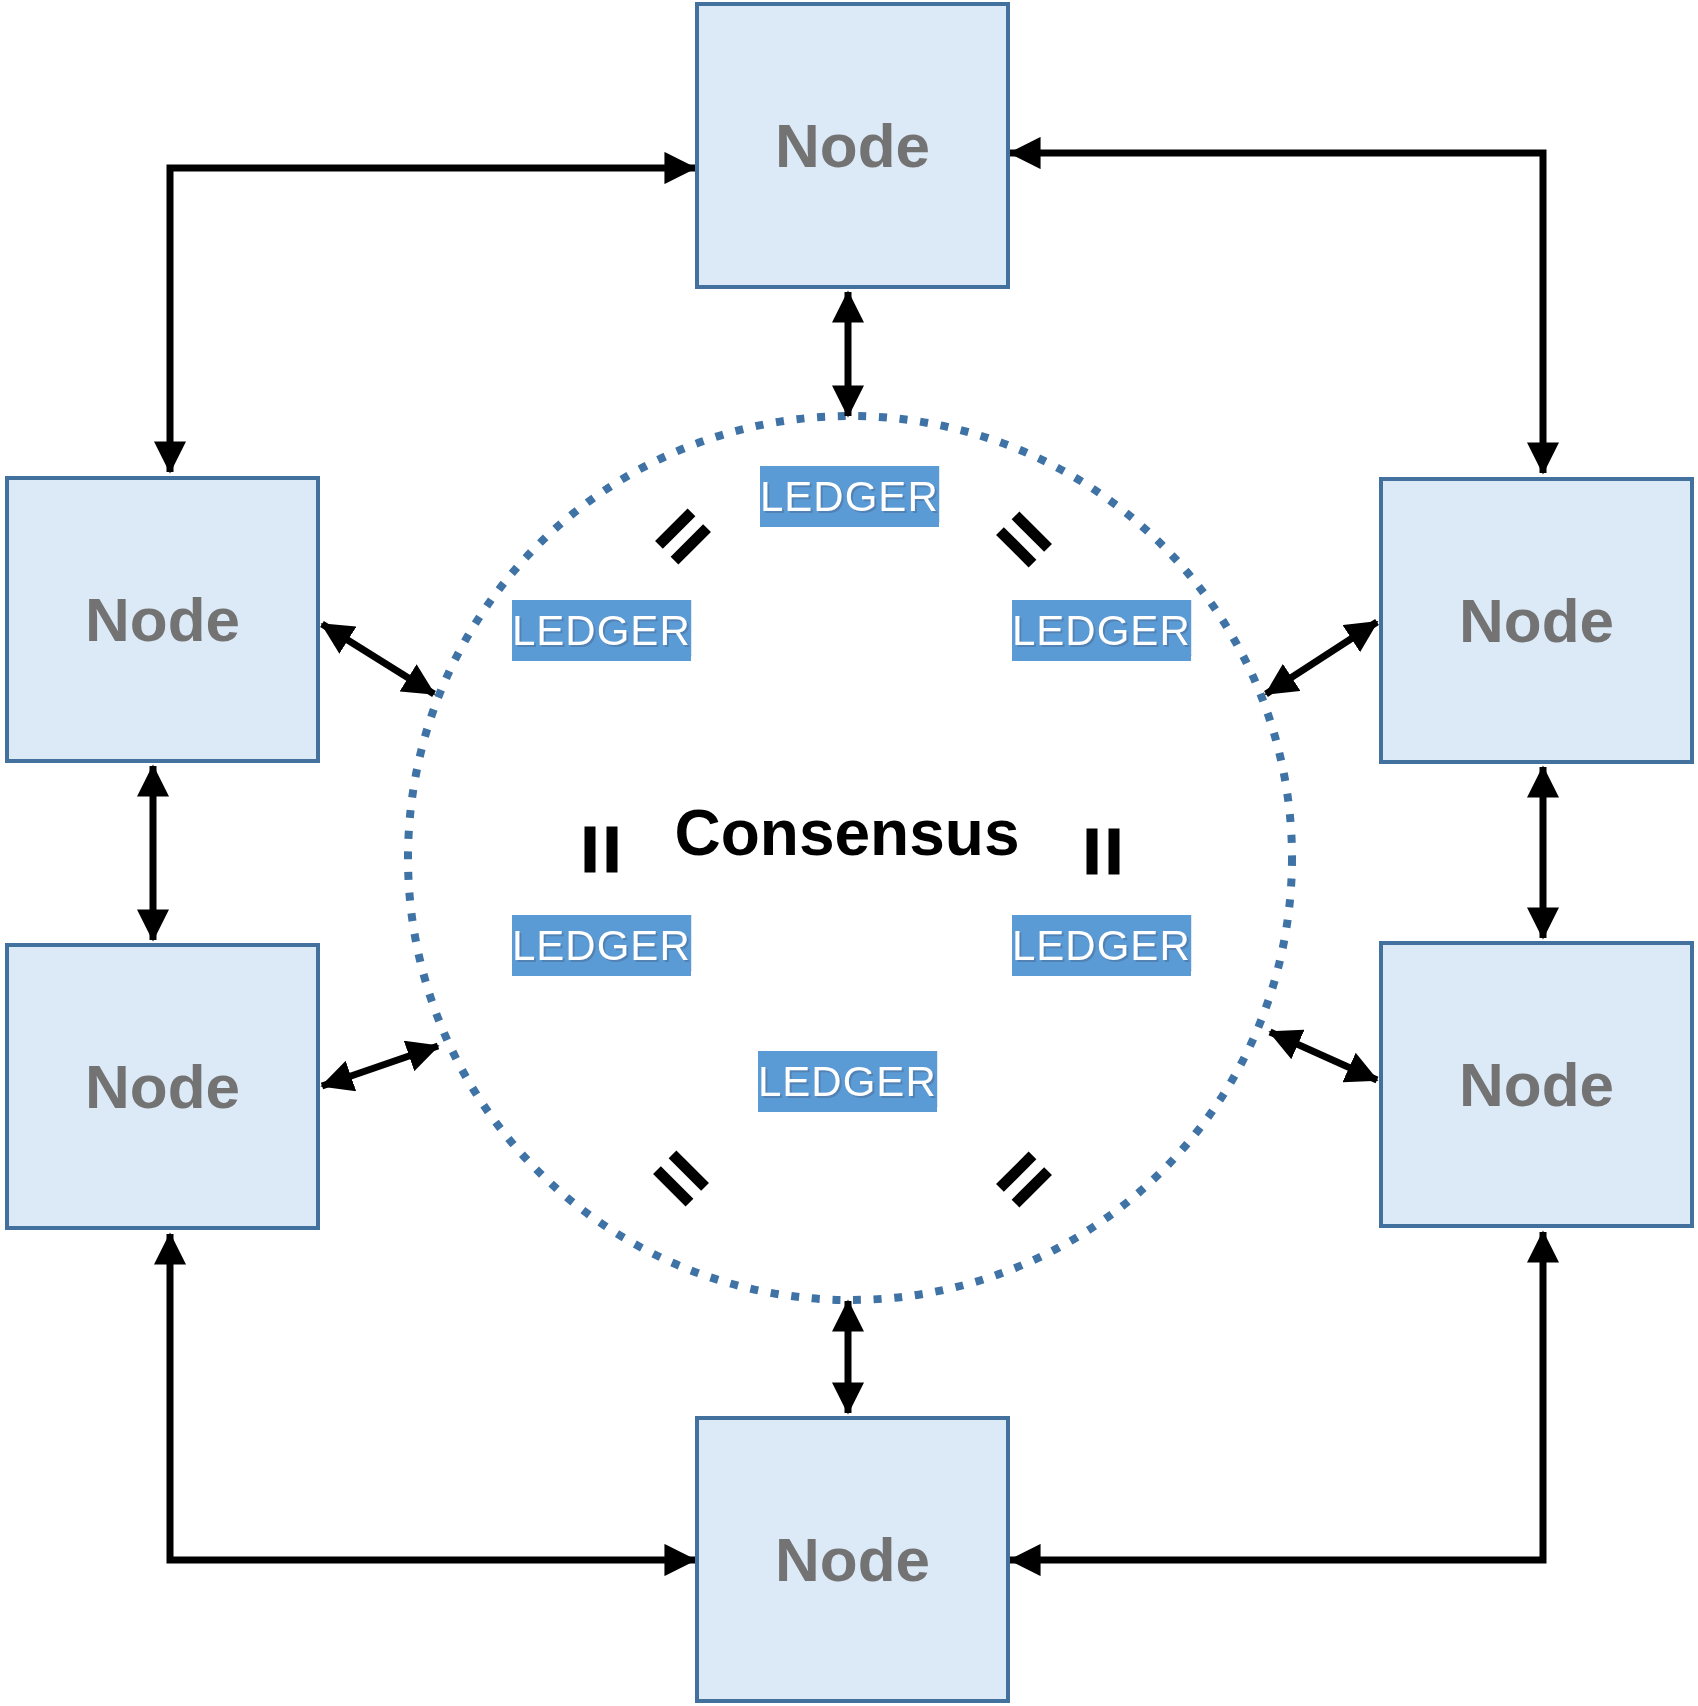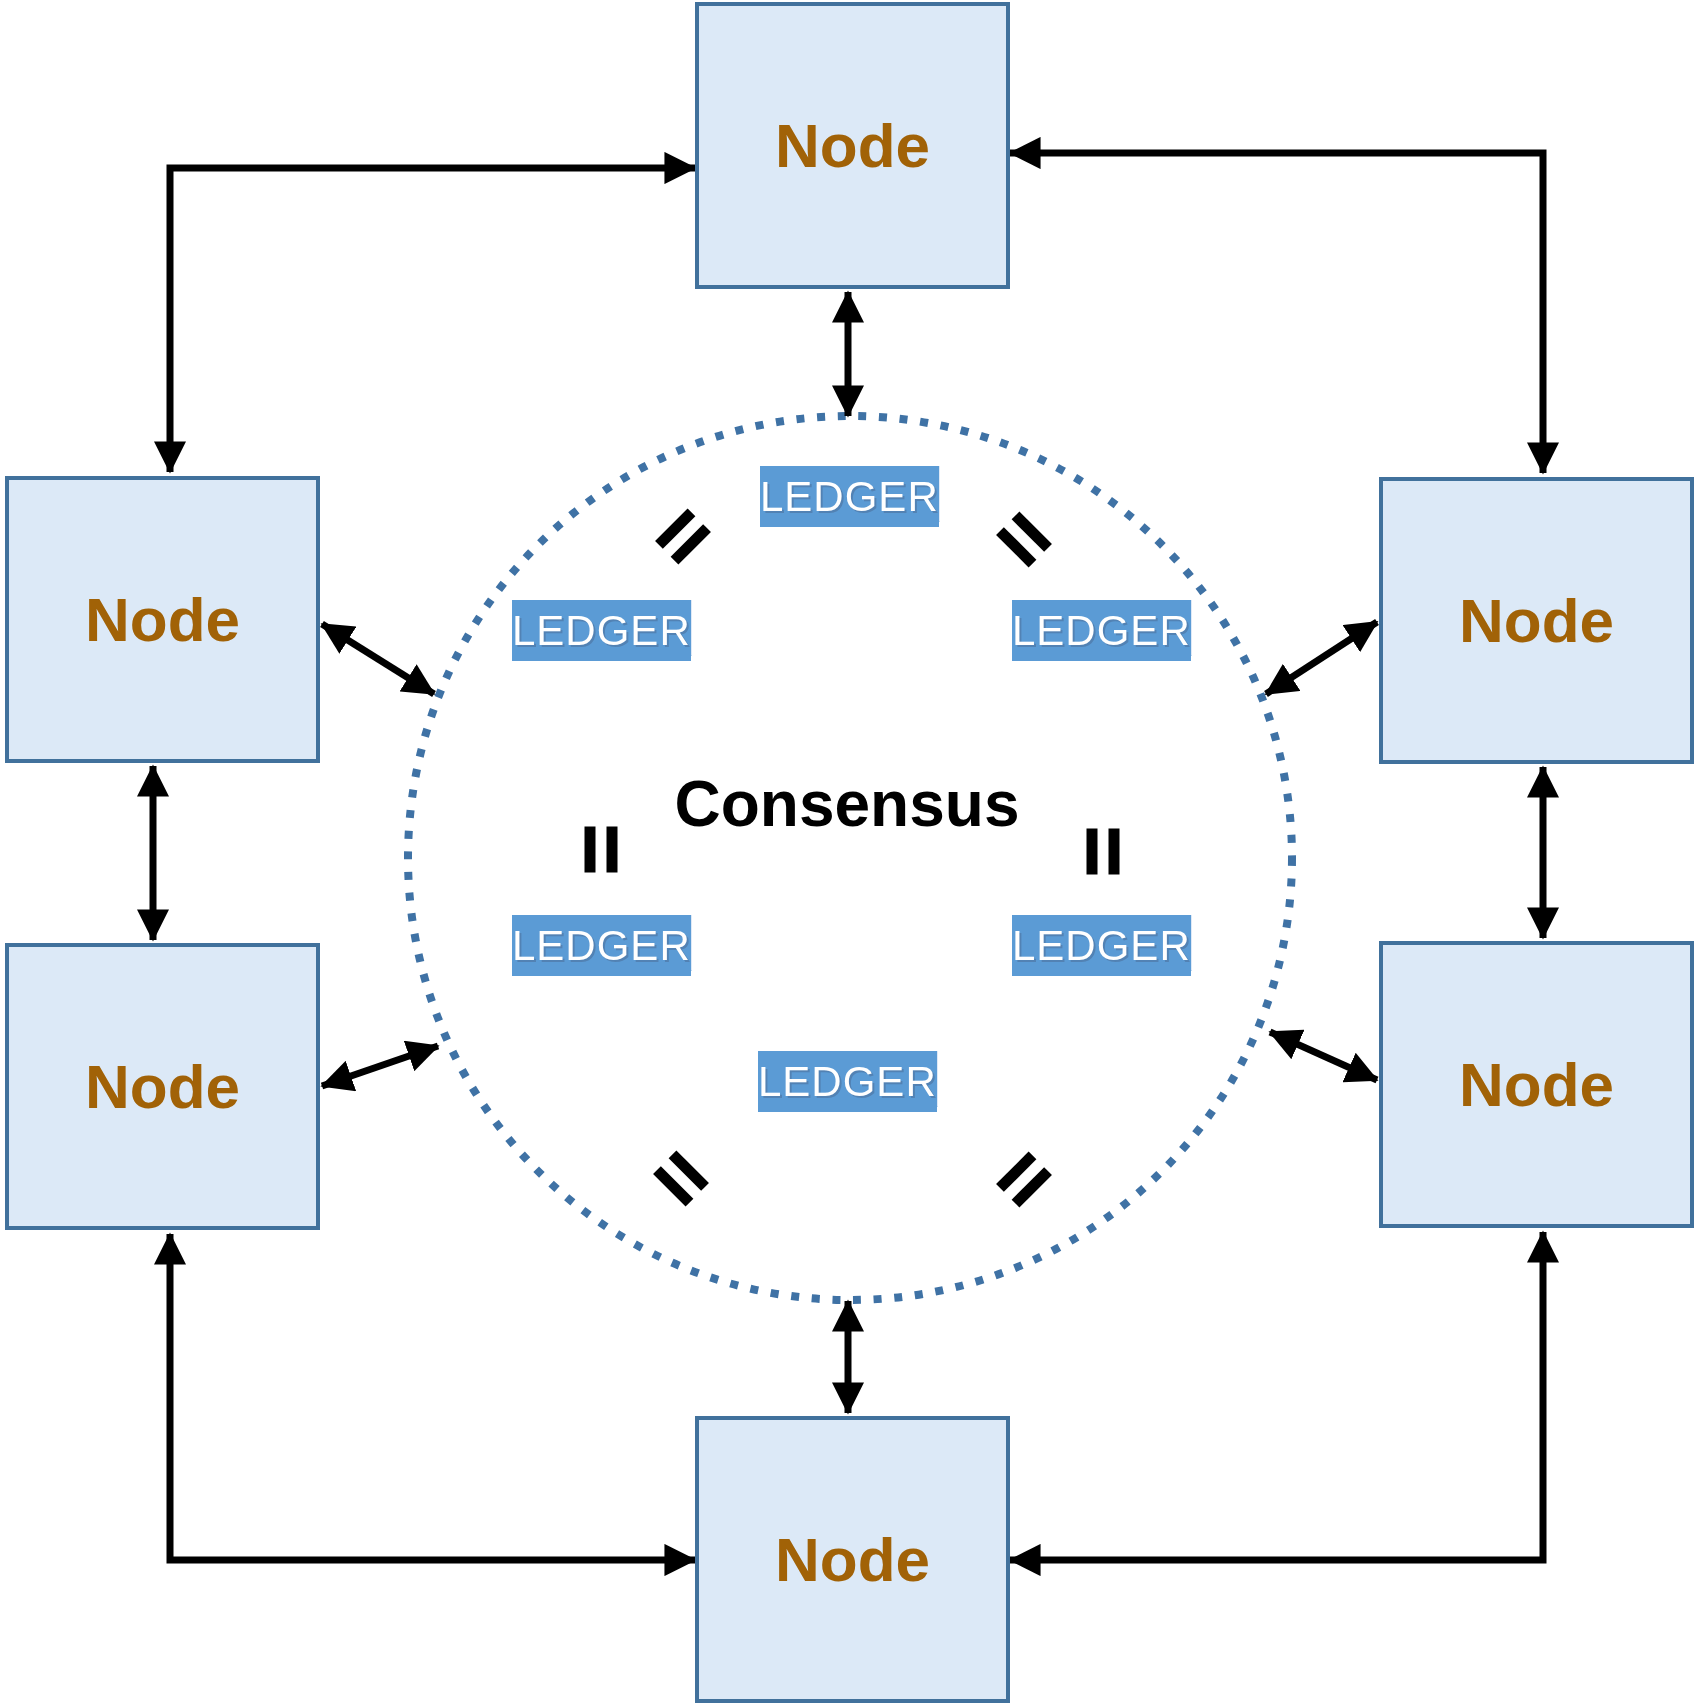--- a/index.html
+++ b/index.html
@@ -14,21 +14,21 @@
   
   .node{
     position:absolute;
     width:315px;height:287px;
     box-sizing:border-box;
     background:#dce9f7;
     border:4px solid #41719c;
     display:flex;align-items:center;justify-content:center;
   }
   .node-label{
-    font-size:62px;font-weight:bold;color:#a16207;line-height:1;
+    font-size:62px;font-weight:bold;color:#737373;line-height:1;
   }
   
   .ledger{
     position:absolute;width:179px;
     display:flex;flex-direction:row;
   }
   .ledger-header{
     height:61px;background:#5b9bd5;color:#ffffff;
     font-size:42px;font-weight:400;letter-spacing:1px;
     display:flex;align-items:center;justify-content:center;
@@ -39,21 +39,21 @@
   .ledger-row.mid{height:56px;background:#c2d8ee;margin-bottom:12px;}
   .ledger-row.light{height:55px;background:#dfe9f6;}
   
   .eq{
     position:absolute;width:46px;height:33px;
     display:flex;flex-direction:column;justify-content:space-between;
   }
   .eq .bar{width:46px;height:11px;background:#000;}
   
   .consensus{
-    position:absolute;left:597px;top:764px;width:500px;height:80px;
+    position:absolute;left:597px;top:793px;width:500px;height:80px;
     display:flex;align-items:center;justify-content:center;
     font-size:64px;font-weight:bold;color:#000;
   }
 </style>
 </head>
 <body>
 
 <div class="canvas">
 
   <svg class="layer" width="1698" height="1706" viewBox="0 0 1698 1706">

